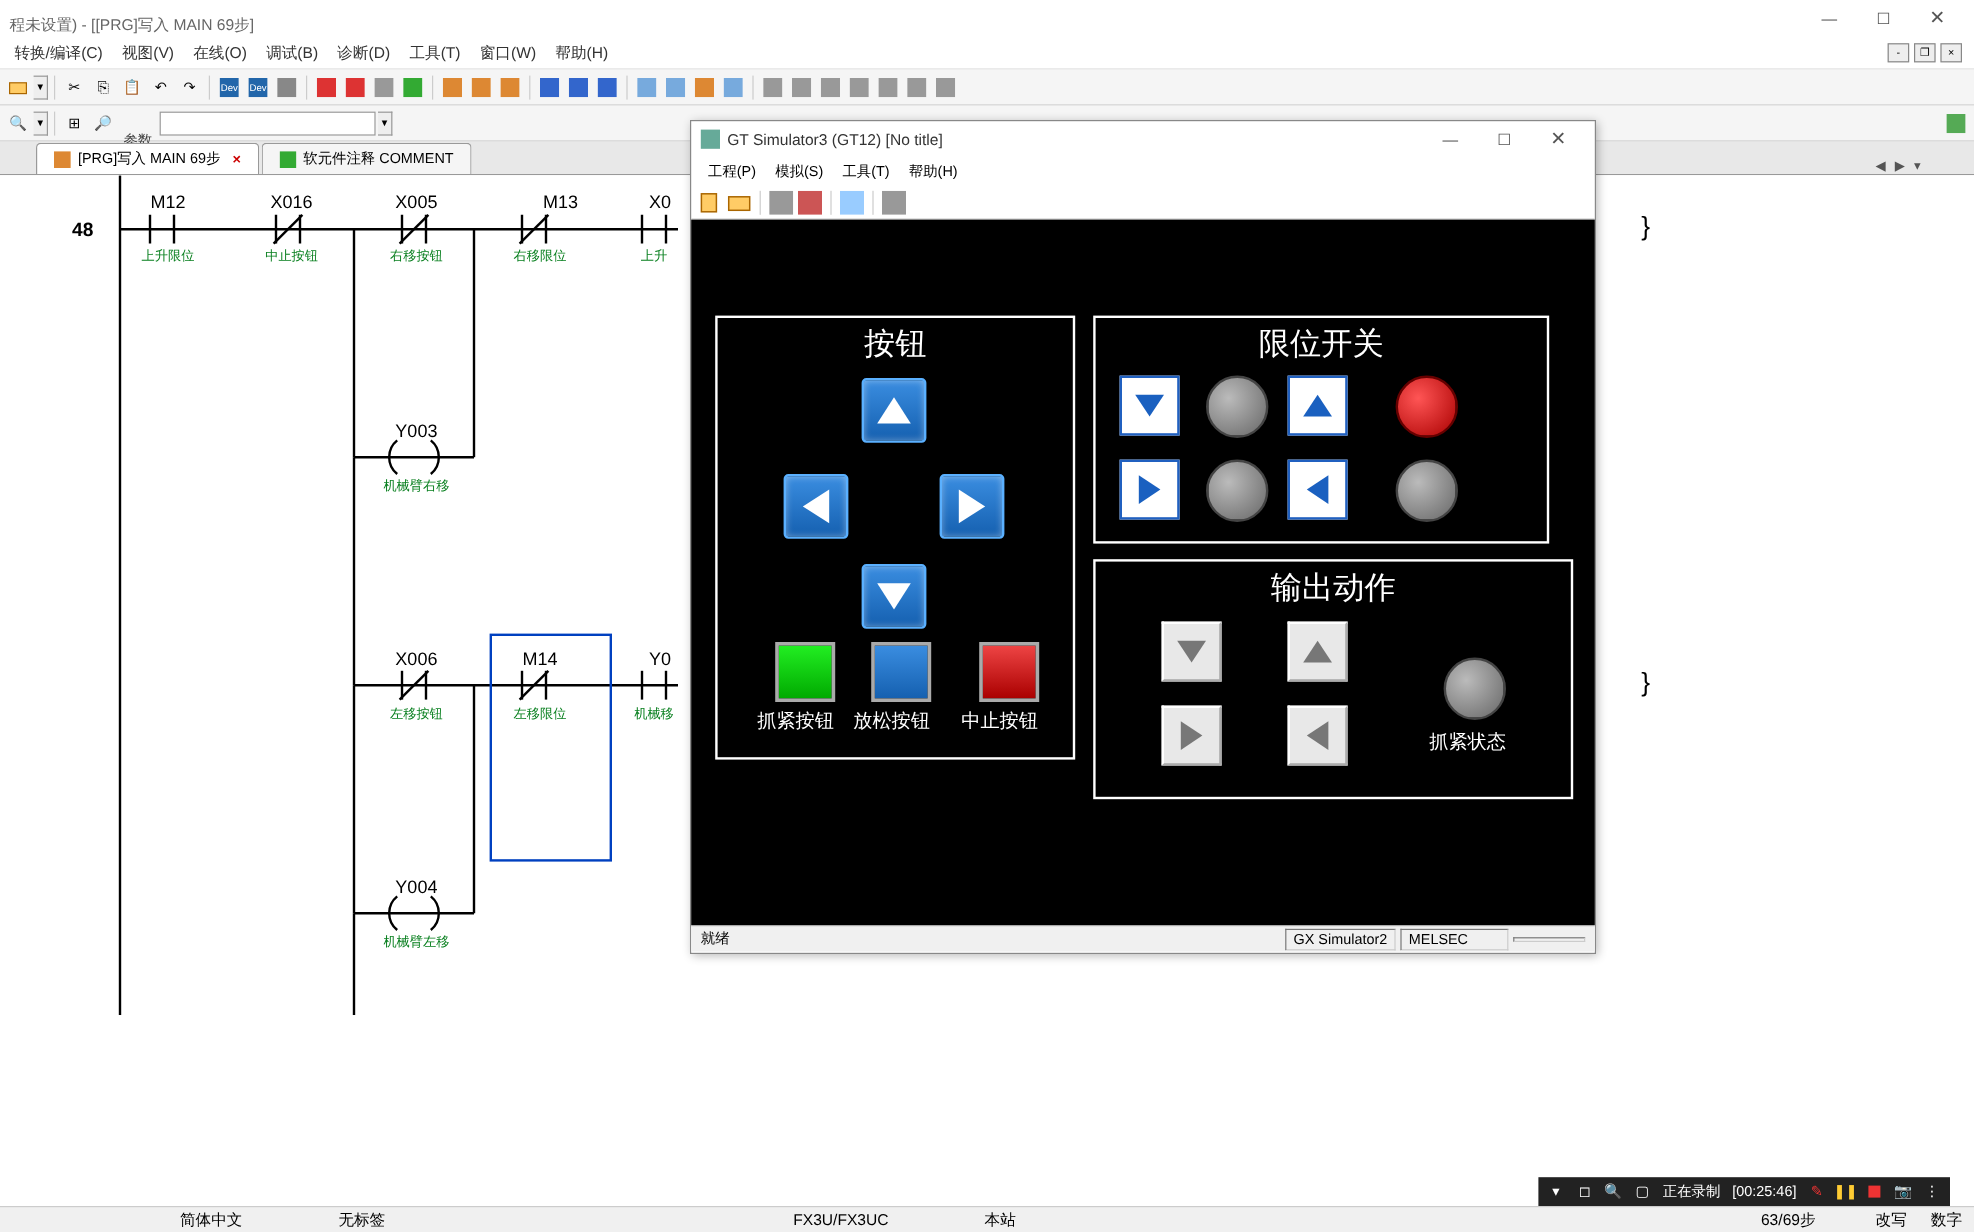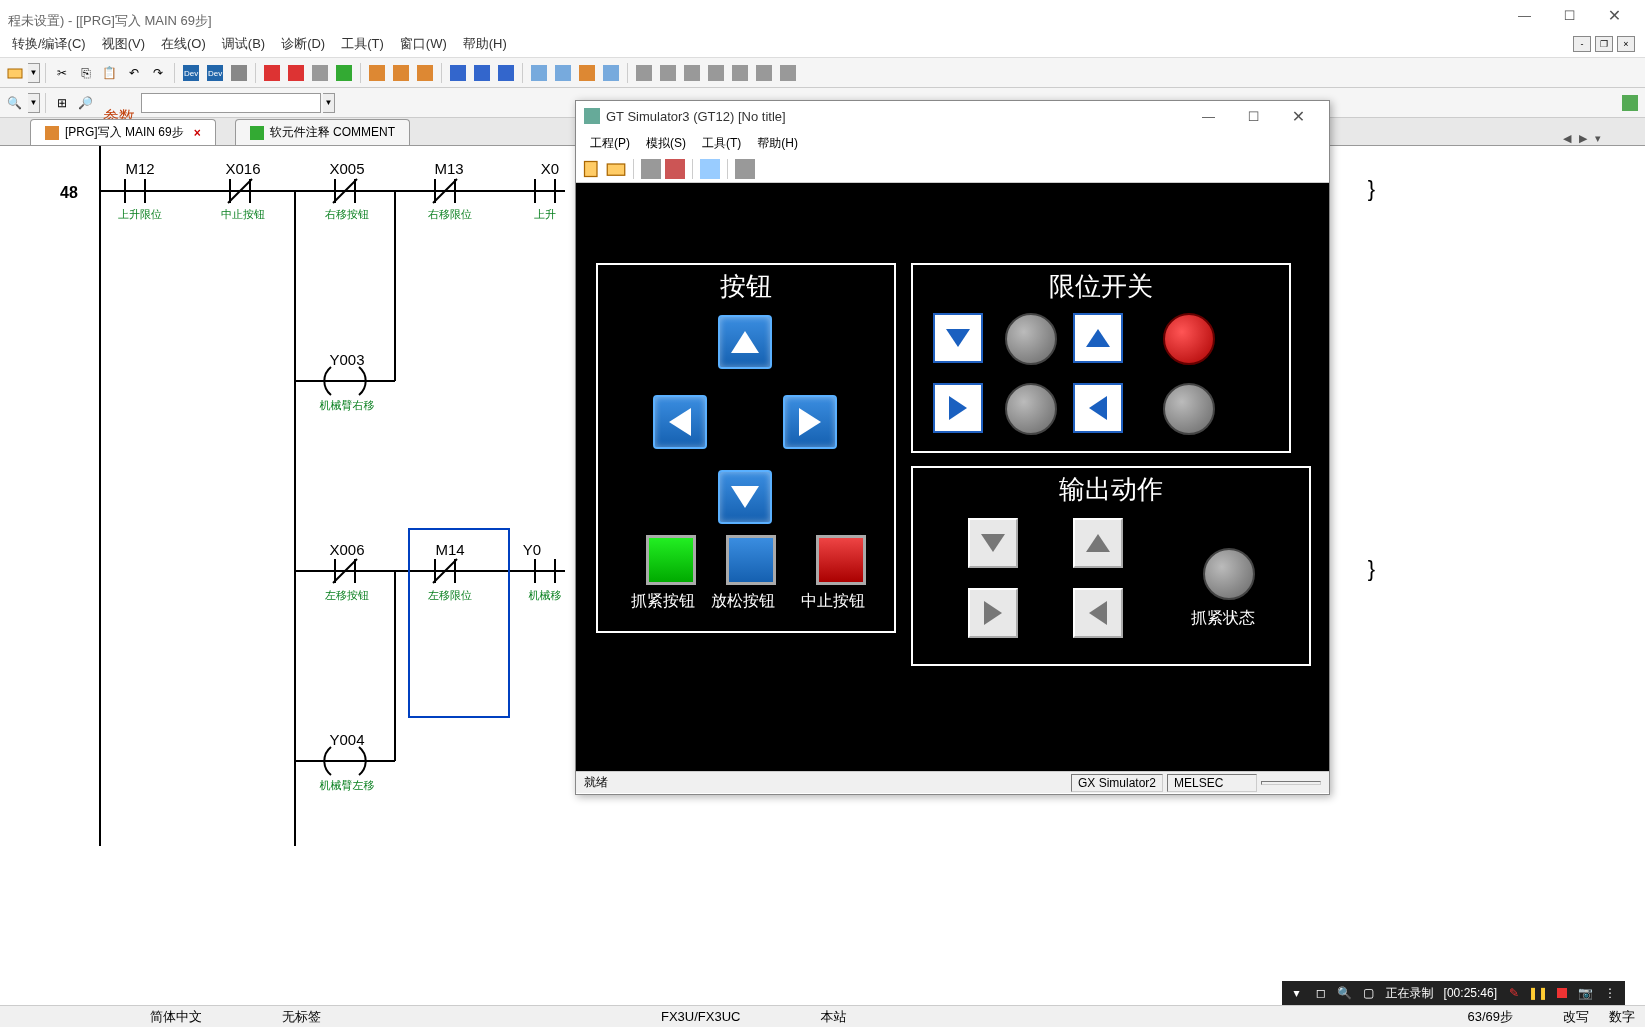--- a/index.html
+++ b/index.html
@@ -12,27 +12,27 @@
 .win-btn { width: 45px; height: 30px; display: flex; align-items: center; justify-content: center; color: #555; font-size: 13px; }
 .win-btn.close { font-size: 16px; }
 .menubar { height: 28px; background: #fff; display: flex; align-items: center; padding: 0 4px; border-bottom: 1px solid #ddd; text-align: right; }
 .menu-item { padding: 4px 8px; font-size: 13px; color: #333; cursor: pointer; }
 .mdi-controls { margin-left: auto; display: flex; gap: 4px; padding-right: 6px; }
 .mdi-btn { width: 18px; height: 16px; border: 1px solid #888; background: #eee; font-size: 9px; display:flex; align-items:center; justify-content:center;}
 
 .toolbar { height: 30px; background: #f5f5f5; display: flex; align-items: center; padding: 0 4px; border-bottom: 1px solid #ccc; gap: 2px; }
 .tb-btn { width: 22px; height: 22px; display: flex; align-items: center; justify-content: center; font-size: 12px; }
 .tb-sep { width: 1px; height: 20px; background: #ccc; margin: 0 3px; }
-.tb-text { font-size: 16px; color: #c2410c; padding: 0 4px; margin-top: 29px; }
+.tb-text { font-size: 12px; color: #404040; padding: 0 4px; margin-top: 29px; }
 .tb-input { width: 180px; height: 20px; border: 1px solid #999; font-size: 12px; padding: 0 4px; background:#fff; }
 .tb-drop { width: 12px; height: 20px; border:1px solid #999; border-left:none; background:#eee; display:flex; align-items:center; justify-content:center; font-size:8px;}
 .tb-icon { width: 16px; height: 16px; }
 
 .tabbar { height: 28px; background: #e8e8e8; display: flex; align-items: flex-end; padding: 0 30px; border-bottom: 1px solid #999; }
-.tab { height: 26px; padding: 0 14px; display: flex; align-items: center; font-size: 12px; border: 1px solid #999; border-bottom: none; background: #f5f5f5; margin-right: 19px; border-radius: 4px 4px 0 0; gap: 6px; }
+.tab { height: 26px; padding: 0 14px; display: flex; align-items: center; font-size: 12px; border: 1px solid #999; border-bottom: none; background: #f5f5f5; margin-right: 2px; border-radius: 4px 4px 0 0; gap: 6px; }
 .tab.active { background: #fff; }
 .tab-icon { width: 14px; height: 14px; }
 .tab-close { font-size: 12px; color: #c00; font-weight: bold; margin-left: 4px; }
 .nav-arrows { margin-left:auto; display:flex; gap:2px; padding-right:6px;}
 .nav-arrow { width:14px; font-size:11px; color:#555;}
 
 .ladder-area { position: relative; background: #fff; height: 700px; overflow: hidden; }
 .rung-num { position: absolute; left: 60px; font-size: 16px; color: #000; font-weight: bold; }
 .ladder-svg { position: absolute; left: 95px; top: 0; }
 .dev-label { position: absolute; font-size: 15px; color: #000; text-align: center; }
@@ -369,33 +369,33 @@
         </g>
       <line x1="200" y1="615" x2="200" y2="700" stroke="#000" stroke-width="2"></line>
     </svg>
 
     <div class="dev-label" style="left:115px;top:14px;width:50px">M12</div>
     <div class="comment-label" style="left:105px;top:62px;width:70px">上升限位</div>
     <div class="dev-label" style="left:218px;top:14px;width:50px">X016</div>
     <div class="comment-label" style="left:208px;top:62px;width:70px">中止按钮</div>
     <div class="dev-label" style="left:322px;top:14px;width:50px">X005</div>
     <div class="comment-label" style="left:312px;top:62px;width:70px">右移按钮</div>
-    <div class="dev-label" style="left:424px;top:14px;width:50px">M13</div>
+    <div class="dev-label" style="left:442px;top:14px;width:50px">M13</div>
     <div class="comment-label" style="left:415px;top:62px;width:70px">右移限位</div>
     <div class="dev-label" style="left:530px;top:14px;width:40px">X0</div>
     <div class="comment-label" style="left:520px;top:62px;width:50px">上升</div>
 
     <div class="dev-label" style="left:322px;top:205px;width:50px">Y003</div>
     <div class="comment-label" style="left:307px;top:253px;width:80px">机械臂右移</div>
 
     <div class="dev-label" style="left:322px;top:395px;width:50px">X006</div>
     <div class="comment-label" style="left:312px;top:443px;width:70px">左移按钮</div>
     <div class="dev-label" style="left:425px;top:395px;width:50px">M14</div>
     <div class="comment-label" style="left:415px;top:443px;width:70px">左移限位</div>
-    <div class="dev-label" style="left:512px;top:395px;width:40px">Y0</div>
+    <div class="dev-label" style="left:530px;top:395px;width:40px">Y0</div>
     <div class="comment-label" style="left:520px;top:443px;width:50px">机械移</div>
 
     <div class="dev-label" style="left:322px;top:585px;width:50px">Y004</div>
     <div class="comment-label" style="left:307px;top:633px;width:80px">机械臂左移</div>
 
     <div class="sel-box" style="left:408px;top:382px;width:102px;height:190px"></div>
 
     <div style="position:absolute; right:270px; top:30px; font-size:22px; color:#000">}</div>
     <div style="position:absolute; right:270px; top:410px; font-size:22px; color:#000">}</div>
   </div>

